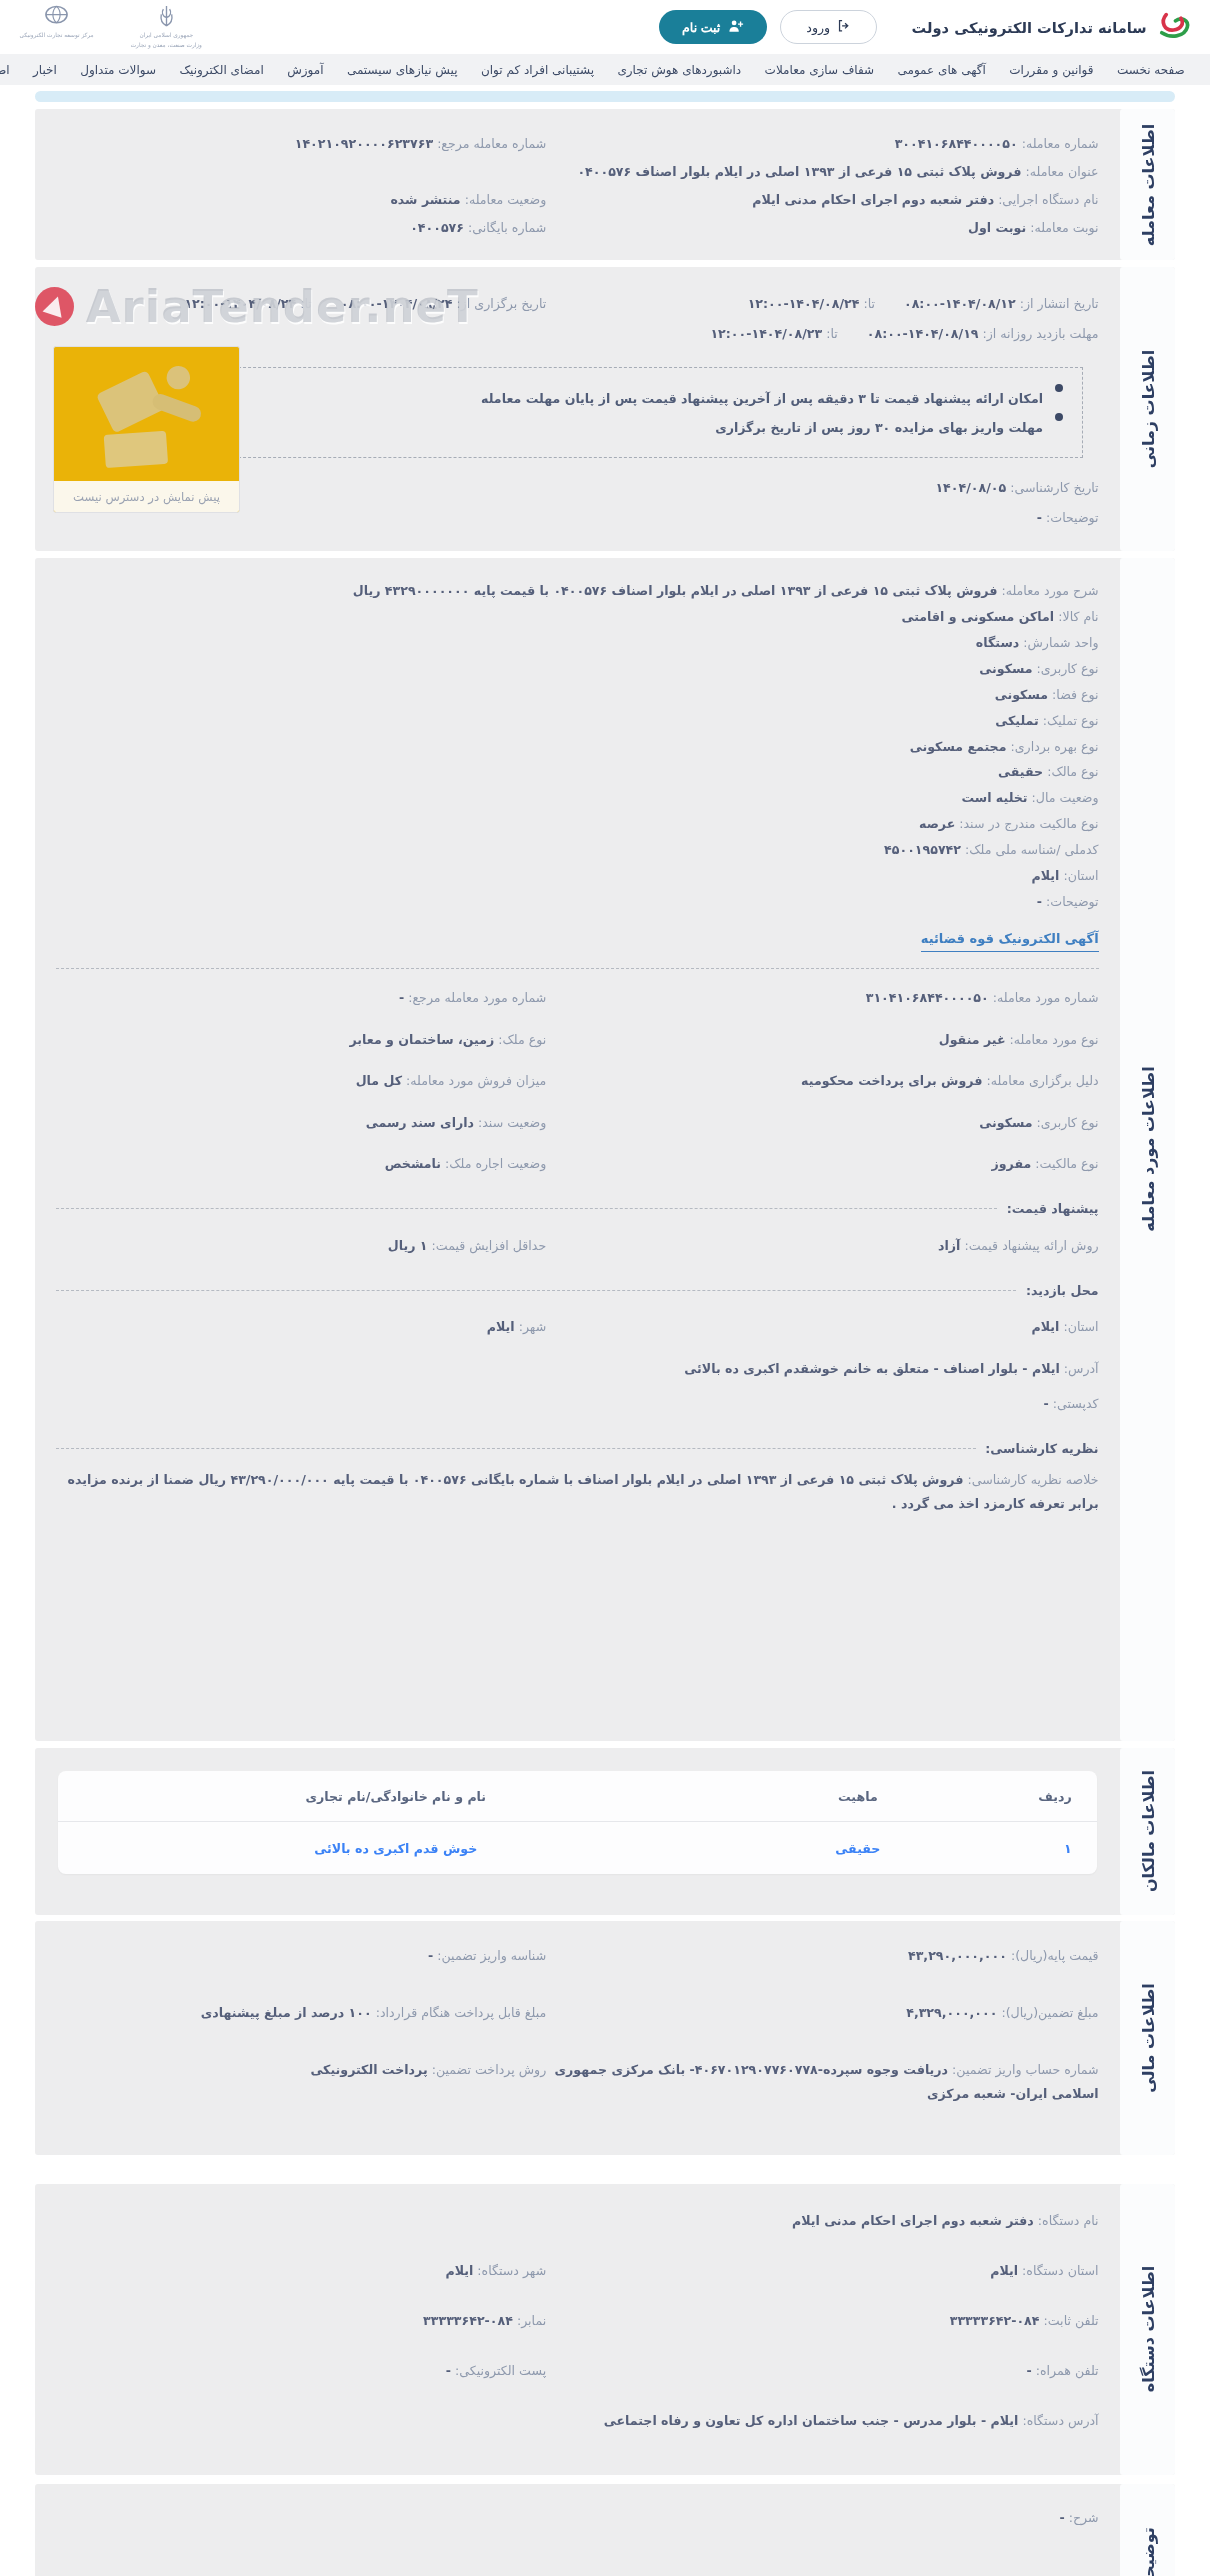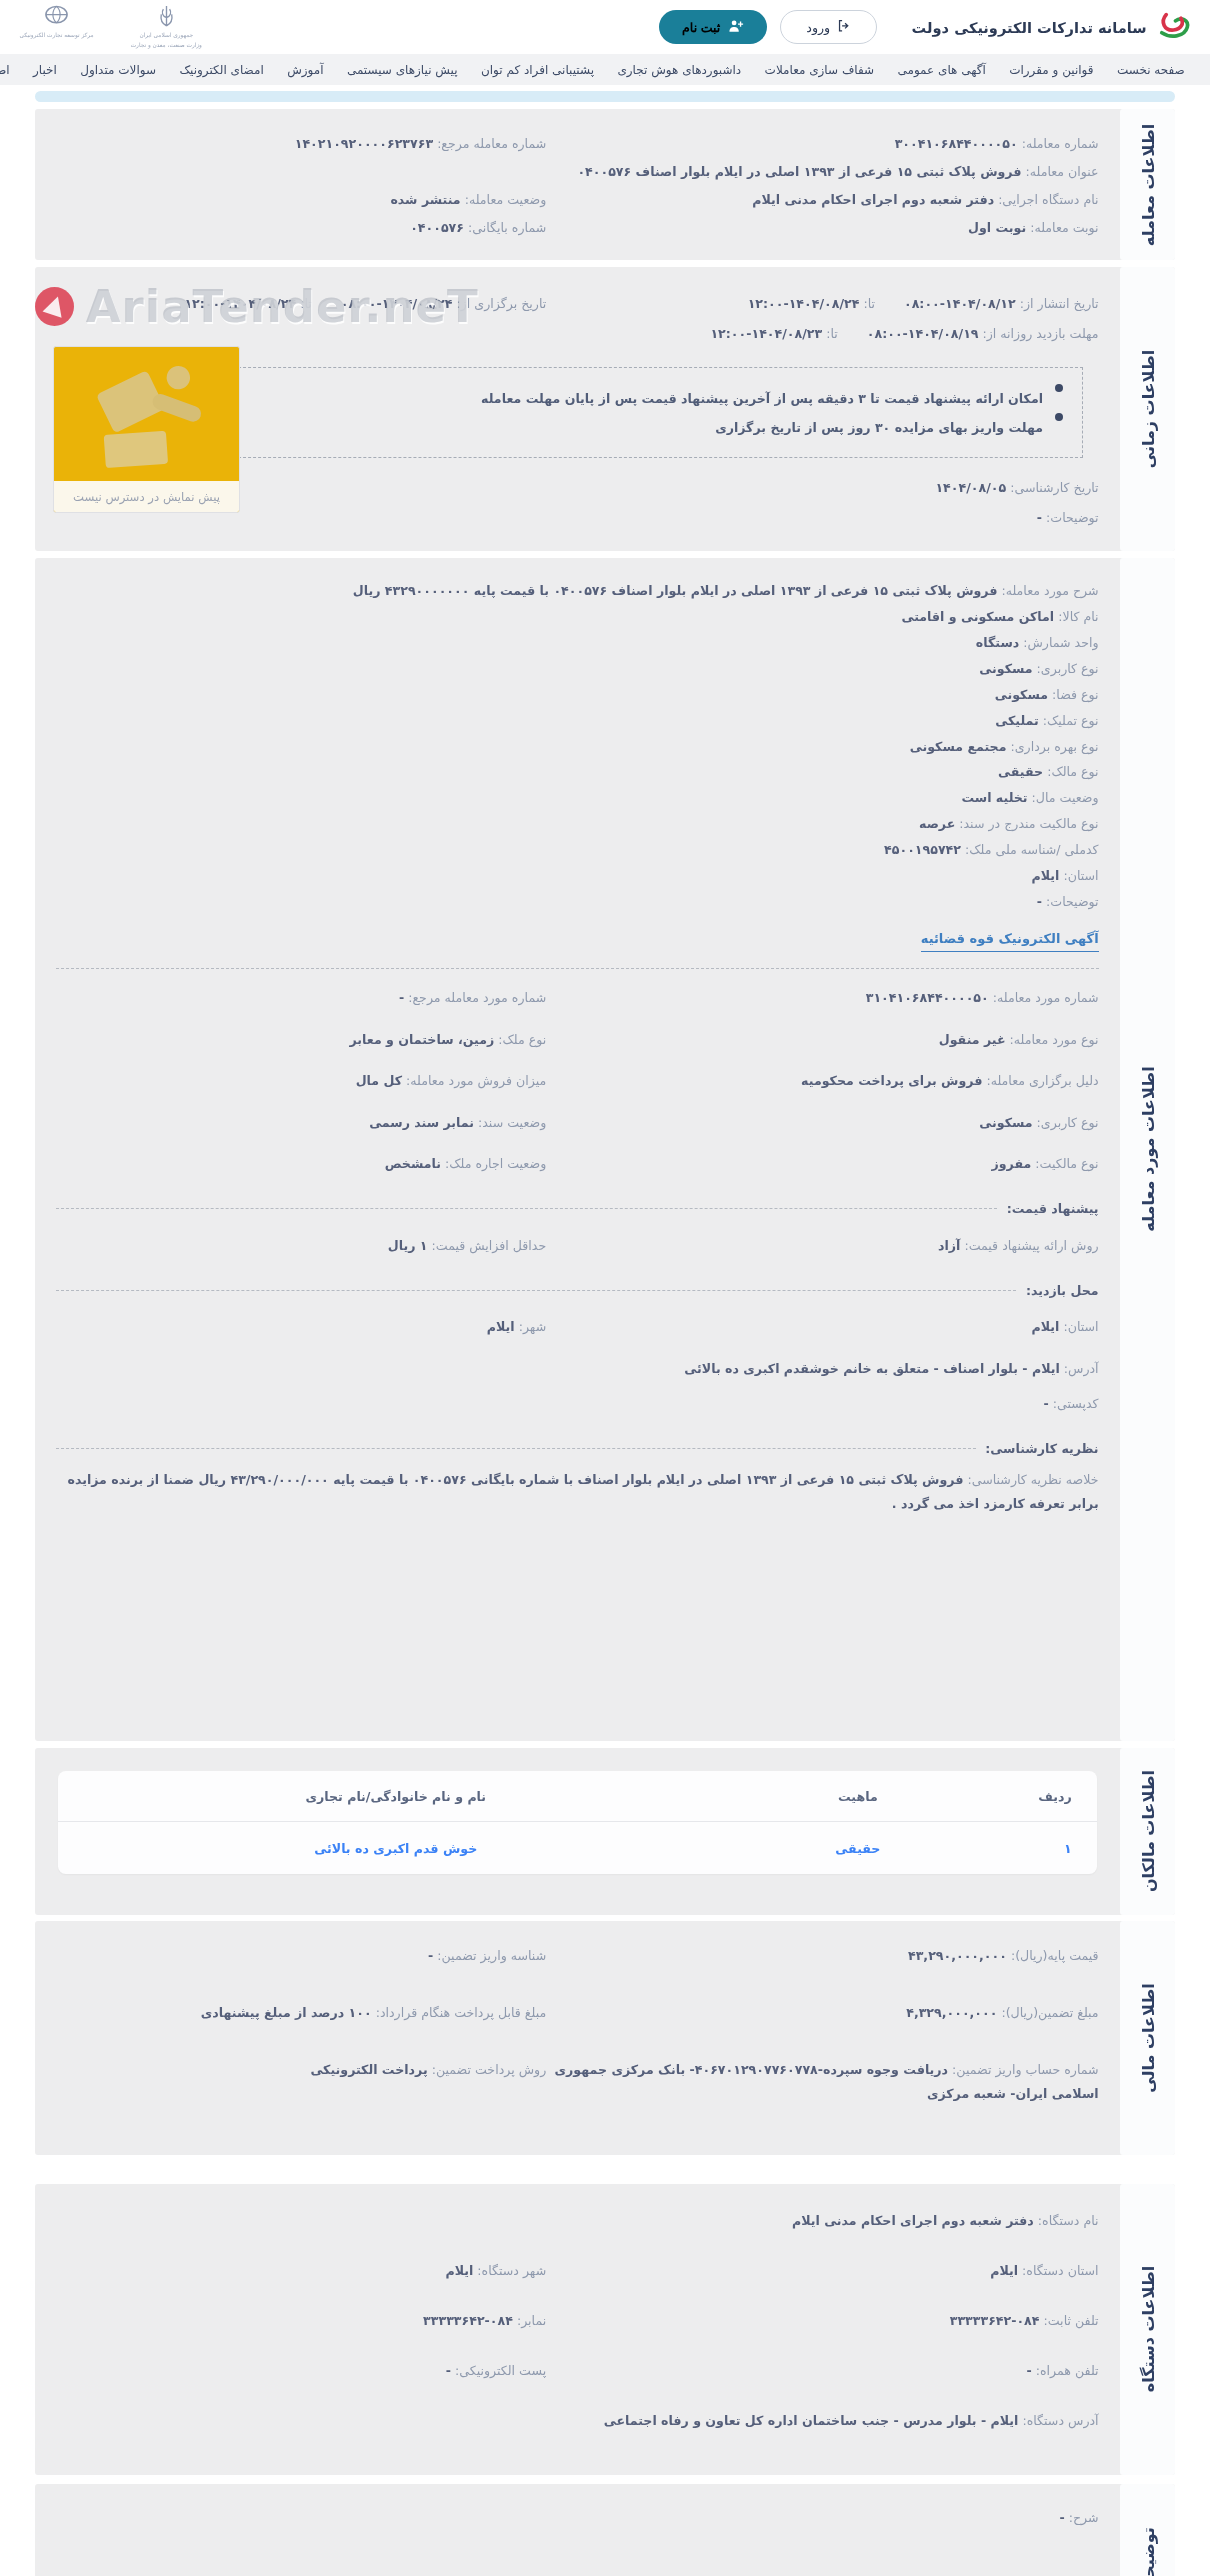--- a/index.html
+++ b/index.html
@@ -7,21 +7,21 @@
   body { height:2576px; overflow:hidden; position:relative; direction:rtl; }
 
   
   .top-header { height:54px; display:flex; align-items:center; padding:0 17.5px 0 13.6px; background:#fff; }
   .brand { display:flex; align-items:center; gap:8.8px; }
   .brand-title { font-size:14.6px; font-weight:700; color:#2c3a55; }
   .auth { display:flex; align-items:center; gap:13.6px; margin-right:35px; }
   .btn-login { display:flex; align-items:center; gap:6.8px; border:1px solid #ccd3dc; border-radius:19.5px;
     background:#fff; color:#2c3a55; font-size:12.6px; padding:7.8px 25px; cursor:pointer; }
   .btn-register { display:flex; align-items:center; gap:7.8px; border:none; border-radius:19.5px;
-    background:#1a7f99; color:#000000; font-size:12.6px; font-weight:700; padding:8.8px 23px; cursor:pointer;text-align:center; }
+    background:#1a7f99; color:#ffffff; font-size:12.6px; font-weight:700; padding:8.8px 23px; cursor:pointer;text-align:center; }
   .gov-logos { margin-right:auto; display:flex; align-items:flex-start; gap:37px; padding-left:5.8px; }
   .gov-item { display:flex; flex-direction:column; align-items:center; color:#8a96ad; }
   .gov-cap { font-size:5.8px; color:#9aa5b8; margin-top:1.9px; text-align:center; line-height:1.5; }
 
   
   .main-nav { height:31px; background:#f1f2f4; display:flex; align-items:stretch; padding-right:13.6px; }
   .nav-item { display:flex; align-items:center; font-size:12px; color:#3c4a66; padding:0 11.7px; cursor:pointer; white-space:nowrap; }
 
   .banner-strip { height:11.7px; background:#d8ecf7; border-radius:5.8px; margin:5.8px 35px 2.9px 35px; }
 
@@ -274,21 +274,21 @@
         <div class="row pair2">
           <div class="cell"><span class="lbl">نوع مورد معامله:</span> <span class="val">غیر منقول</span> </div>
           <div class="cell"><span class="lbl">نوع ملک:</span> <span class="val">زمین، ساختمان و معابر</span> </div>
         </div>
         <div class="row pair2">
           <div class="cell"><span class="lbl">دلیل برگزاری معامله:</span> <span class="val">فروش برای پرداخت محکومیه</span> </div>
           <div class="cell"><span class="lbl">میزان فروش مورد معامله:</span> <span class="val">کل مال</span> </div>
         </div>
         <div class="row pair2">
           <div class="cell"><span class="lbl">نوع کاربری:</span> <span class="val">مسکونی</span> </div>
-          <div class="cell"><span class="lbl">وضعیت سند:</span> <span class="val">نمابر سند رسمی</span> </div>
+          <div class="cell"><span class="lbl">وضعیت سند:</span> <span class="val">دارای سند رسمی</span> </div>
         </div>
         <div class="row pair2">
           <div class="cell"><span class="lbl">نوع مالکیت:</span> <span class="val">مفروز</span> </div>
           <div class="cell"><span class="lbl">وضعیت اجاره ملک:</span> <span class="val">نامشخص</span> </div>
         </div>
         <div class="heading">
           <span class="htxt">پیشنهاد قیمت:</span>
           <span class="hline"></span>
         </div>
         <div class="row pair2">

